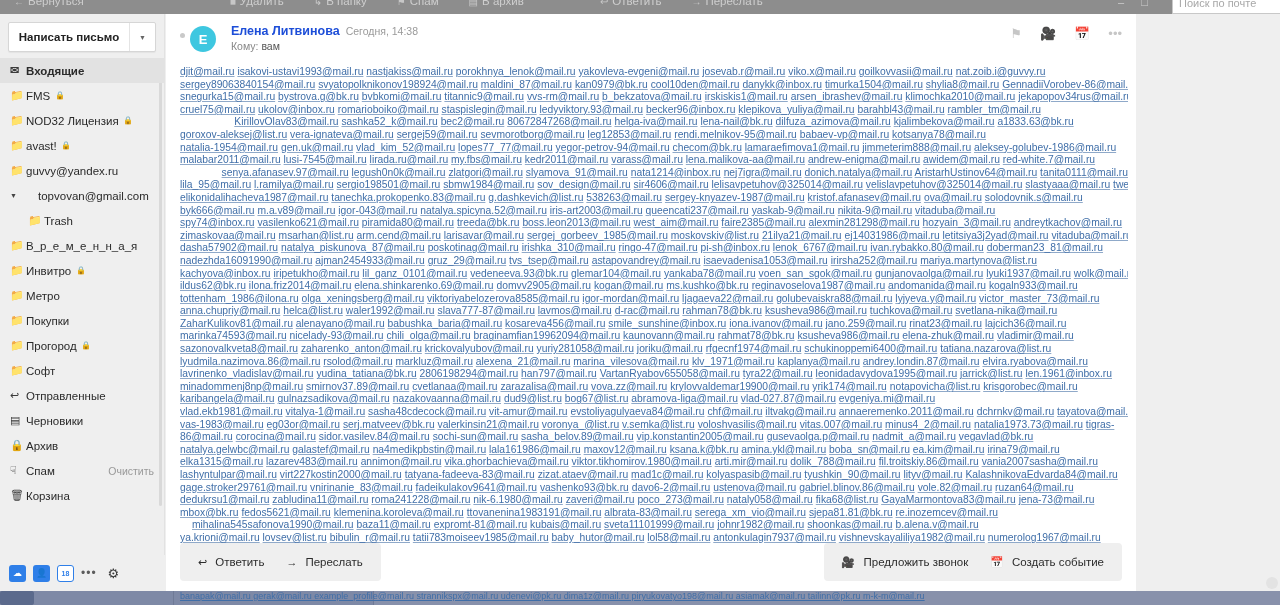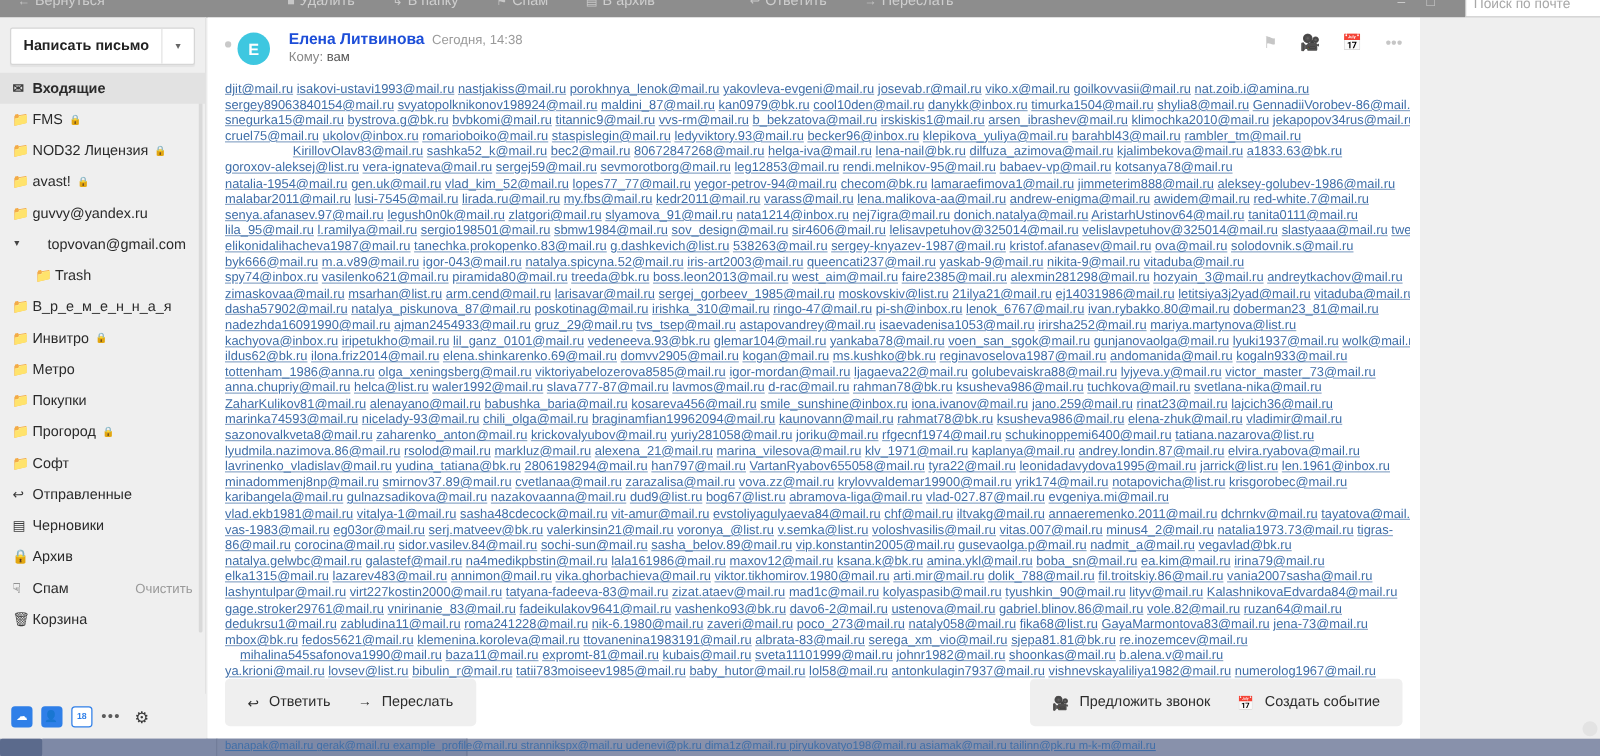--- a/index.html
+++ b/index.html
@@ -279,39 +279,39 @@
       </div>
       <div class="head-actions" id="head-actions">
           <span class="ha">⚑</span>
           <span class="ha">🎥</span>
           <span class="ha">📅</span>
           <span class="ha">•••</span>
         </div>
     </div>
 
     <div class="msg-body" id="msg-body">
-        <div style="white-space: nowrap; overflow: hidden;"><a href="#">djit@mail.ru</a> <a href="#">isakovi-ustavi1993@mail.ru</a> <a href="#">nastjakiss@mail.ru</a> <a href="#">porokhnya_lenok@mail.ru</a> <a href="#">yakovleva-evgeni@mail.ru</a> <a href="#">josevab.r@mail.ru</a> <a href="#">viko.x@mail.ru</a> <a href="#">goilkovvasii@mail.ru</a> <a href="#">nat.zoib.i@amina.ru</a> </div>
+        <div style="white-space: nowrap; overflow: hidden;"><a href="#">djit@mail.ru</a> <a href="#">isakovi-ustavi1993@mail.ru</a> <a href="#">nastjakiss@mail.ru</a> <a href="#">porokhnya_lenok@mail.ru</a> <a href="#">yakovleva-evgeni@mail.ru</a> <a href="#">josevab.r@mail.ru</a> <a href="#">viko.x@mail.ru</a> <a href="#">goilkovvasii@mail.ru</a> <a href="#">nat.zoib.i@guvvy.ru</a> </div>
         <div style="white-space: nowrap; overflow: hidden;"><a href="#">sergey89063840154@mail.ru</a> <a href="#">svyatopolknikonov198924@mail.ru</a> <a href="#">maldini_87@mail.ru</a> <a href="#">kan0979@bk.ru</a> <a href="#">cool10den@mail.ru</a> <a href="#">danykk@inbox.ru</a> <a href="#">timurka1504@mail.ru</a> <a href="#">shylia8@mail.ru</a> <a href="#">GennadiiVorobev-86@mail.ru</a> </div>
         <div style="white-space: nowrap; overflow: hidden;"><a href="#">snegurka15@mail.ru</a> <a href="#">bystrova.g@bk.ru</a> <a href="#">bvbkomi@mail.ru</a> <a href="#">titannic9@mail.ru</a> <a href="#">vvs-rm@mail.ru</a> <a href="#">b_bekzatova@mail.ru</a> <a href="#">irskiskis1@mail.ru</a> <a href="#">arsen_ibrashev@mail.ru</a> <a href="#">klimochka2010@mail.ru</a> <a href="#">jekapopov34rus@mail.ru</a> </div>
         <div style="white-space: nowrap; overflow: hidden;"><a href="#">cruel75@mail.ru</a> <a href="#">ukolov@inbox.ru</a> <a href="#">romarioboiko@mail.ru</a> <a href="#">staspislegin@mail.ru</a> <a href="#">ledyviktory.93@mail.ru</a> <a href="#">becker96@inbox.ru</a> <a href="#">klepikova_yuliya@mail.ru</a> <a href="#">barahbl43@mail.ru</a> <a href="#">rambler_tm@mail.ru</a> </div>
         <div style="white-space: nowrap; overflow: hidden; text-align: center;"><a href="#">KirillovOlav83@mail.ru</a> <a href="#">sashka52_k@mail.ru</a> <a href="#">bec2@mail.ru</a> <a href="#">80672847268@mail.ru</a> <a href="#">helga-iva@mail.ru</a> <a href="#">lena-nail@bk.ru</a> <a href="#">dilfuza_azimova@mail.ru</a> <a href="#">kjalimbekova@mail.ru</a> <a href="#">a1833.63@bk.ru</a> </div>
         <div style="white-space: nowrap; overflow: hidden;"><a href="#">goroxov-aleksej@list.ru</a> <a href="#">vera-ignateva@mail.ru</a> <a href="#">sergej59@mail.ru</a> <a href="#">sevmorotborg@mail.ru</a> <a href="#">leg12853@mail.ru</a> <a href="#">rendi.melnikov-95@mail.ru</a> <a href="#">babaev-vp@mail.ru</a> <a href="#">kotsanya78@mail.ru</a> </div>
         <div style="white-space: nowrap; overflow: hidden;"><a href="#">natalia-1954@mail.ru</a> <a href="#">gen.uk@mail.ru</a> <a href="#">vlad_kim_52@mail.ru</a> <a href="#">lopes77_77@mail.ru</a> <a href="#">yegor-petrov-94@mail.ru</a> <a href="#">checom@bk.ru</a> <a href="#">lamaraefimova1@mail.ru</a> <a href="#">jimmeterim888@mail.ru</a> <a href="#">aleksey-golubev-1986@mail.ru</a> </div>
         <div style="white-space: nowrap; overflow: hidden;"><a href="#">malabar2011@mail.ru</a> <a href="#">lusi-7545@mail.ru</a> <a href="#">lirada.ru@mail.ru</a> <a href="#">my.fbs@mail.ru</a> <a href="#">kedr2011@mail.ru</a> <a href="#">varass@mail.ru</a> <a href="#">lena.malikova-aa@mail.ru</a> <a href="#">andrew-enigma@mail.ru</a> <a href="#">awidem@mail.ru</a> <a href="#">red-white.7@mail.ru</a> </div>
-        <div style="white-space: nowrap; overflow: hidden;"><a href="#">senya.afanasev.97@mail.ru</a> <a href="#">legush0n0k@mail.ru</a> <a href="#">zlatgori@mail.ru</a> <a href="#">slyamova_91@mail.ru</a> <a href="#">nata1214@inbox.ru</a> <a href="#">nej7igra@mail.ru</a> <a href="#">donich.natalya@mail.ru</a> <a href="#">AristarhUstinov64@mail.ru</a> <a href="#">tanita0111@mail.ru</a> </div>
+        <div style="white-space: nowrap; overflow: hidden; text-align: right;"><a href="#">senya.afanasev.97@mail.ru</a> <a href="#">legush0n0k@mail.ru</a> <a href="#">zlatgori@mail.ru</a> <a href="#">slyamova_91@mail.ru</a> <a href="#">nata1214@inbox.ru</a> <a href="#">nej7igra@mail.ru</a> <a href="#">donich.natalya@mail.ru</a> <a href="#">AristarhUstinov64@mail.ru</a> <a href="#">tanita0111@mail.ru</a> </div>
         <div style="white-space: nowrap; overflow: hidden;"><a href="#">lila_95@mail.ru</a> <a href="#">l.ramilya@mail.ru</a> <a href="#">sergio198501@mail.ru</a> <a href="#">sbmw1984@mail.ru</a> <a href="#">sov_design@mail.ru</a> <a href="#">sir4606@mail.ru</a> <a href="#">lelisavpetuhov@325014@mail.ru</a> <a href="#">velislavpetuhov@325014@mail.ru</a> <a href="#">slastyaaa@mail.ru</a> <a href="#">twen.86@mail.ru</a> </div>
         <div style="white-space: nowrap; overflow: hidden;"><a href="#">elikonidalihacheva1987@mail.ru</a> <a href="#">tanechka.prokopenko.83@mail.ru</a> <a href="#">g.dashkevich@list.ru</a> <a href="#">538263@mail.ru</a> <a href="#">sergey-knyazev-1987@mail.ru</a> <a href="#">kristof.afanasev@mail.ru</a> <a href="#">ova@mail.ru</a> <a href="#">solodovnik.s@mail.ru</a> </div>
         <div style="white-space: nowrap; overflow: hidden;"><a href="#">byk666@mail.ru</a> <a href="#">m.a.v89@mail.ru</a> <a href="#">igor-043@mail.ru</a> <a href="#">natalya.spicyna.52@mail.ru</a> <a href="#">iris-art2003@mail.ru</a> <a href="#">queencati237@mail.ru</a> <a href="#">yaskab-9@mail.ru</a> <a href="#">nikita-9@mail.ru</a> <a href="#">vitaduba@mail.ru</a> </div>
         <div style="white-space: nowrap; overflow: hidden;"><a href="#">spy74@inbox.ru</a> <a href="#">vasilenko621@mail.ru</a> <a href="#">piramida80@mail.ru</a> <a href="#">treeda@bk.ru</a> <a href="#">boss.leon2013@mail.ru</a> <a href="#">west_aim@mail.ru</a> <a href="#">faire2385@mail.ru</a> <a href="#">alexmin281298@mail.ru</a> <a href="#">hozyain_3@mail.ru</a> <a href="#">andreytkachov@mail.ru</a> </div>
         <div style="white-space: nowrap; overflow: hidden;"><a href="#">zimaskovaa@mail.ru</a> <a href="#">msarhan@list.ru</a> <a href="#">arm.cend@mail.ru</a> <a href="#">larisavar@mail.ru</a> <a href="#">sergej_gorbeev_1985@mail.ru</a> <a href="#">moskovskiv@list.ru</a> <a href="#">21ilya21@mail.ru</a> <a href="#">ej14031986@mail.ru</a> <a href="#">letitsiya3j2yad@mail.ru</a> <a href="#">vitaduba@mail.ru</a> </div>
         <div style="white-space: nowrap; overflow: hidden;"><a href="#">dasha57902@mail.ru</a> <a href="#">natalya_piskunova_87@mail.ru</a> <a href="#">poskotinag@mail.ru</a> <a href="#">irishka_310@mail.ru</a> <a href="#">ringo-47@mail.ru</a> <a href="#">pi-sh@inbox.ru</a> <a href="#">lenok_6767@mail.ru</a> <a href="#">ivan.rybakko.80@mail.ru</a> <a href="#">doberman23_81@mail.ru</a> </div>
         <div style="white-space: nowrap; overflow: hidden;"><a href="#">nadezhda16091990@mail.ru</a> <a href="#">ajman2454933@mail.ru</a> <a href="#">gruz_29@mail.ru</a> <a href="#">tvs_tsep@mail.ru</a> <a href="#">astapovandrey@mail.ru</a> <a href="#">isaevadenisa1053@mail.ru</a> <a href="#">irirsha252@mail.ru</a> <a href="#">mariya.martynova@list.ru</a> </div>
         <div style="white-space: nowrap; overflow: hidden;"><a href="#">kachyova@inbox.ru</a> <a href="#">iripetukho@mail.ru</a> <a href="#">lil_ganz_0101@mail.ru</a> <a href="#">vedeneeva.93@bk.ru</a> <a href="#">glemar104@mail.ru</a> <a href="#">yankaba78@mail.ru</a> <a href="#">voen_san_sgok@mail.ru</a> <a href="#">gunjanovaolga@mail.ru</a> <a href="#">lyuki1937@mail.ru</a> <a href="#">wolk@mail.ru</a> </div>
         <div style="white-space: nowrap; overflow: hidden;"><a href="#">ildus62@bk.ru</a> <a href="#">ilona.friz2014@mail.ru</a> <a href="#">elena.shinkarenko.69@mail.ru</a> <a href="#">domvv2905@mail.ru</a> <a href="#">kogan@mail.ru</a> <a href="#">ms.kushko@bk.ru</a> <a href="#">reginavoselova1987@mail.ru</a> <a href="#">andomanida@mail.ru</a> <a href="#">kogaln933@mail.ru</a> </div>
-        <div style="white-space: nowrap; overflow: hidden;"><a href="#">tottenham_1986@anna.ru</a> <a href="#">olga_xeningsberg@mail.ru</a> <a href="#">viktoriyabelozerova8585@mail.ru</a> <a href="#">igor-mordan@mail.ru</a> <a href="#">ljagaeva22@mail.ru</a> <a href="#">golubevaiskra88@mail.ru</a> <a href="#">lyjyeva.y@mail.ru</a> <a href="#">victor_master_73@mail.ru</a> </div>
+        <div style="white-space: nowrap; overflow: hidden;"><a href="#">tottenham_1986@ilona.ru</a> <a href="#">olga_xeningsberg@mail.ru</a> <a href="#">viktoriyabelozerova8585@mail.ru</a> <a href="#">igor-mordan@mail.ru</a> <a href="#">ljagaeva22@mail.ru</a> <a href="#">golubevaiskra88@mail.ru</a> <a href="#">lyjyeva.y@mail.ru</a> <a href="#">victor_master_73@mail.ru</a> </div>
         <div style="white-space: nowrap; overflow: hidden;"><a href="#">anna.chupriy@mail.ru</a> <a href="#">helca@list.ru</a> <a href="#">waler1992@mail.ru</a> <a href="#">slava777-87@mail.ru</a> <a href="#">lavmos@mail.ru</a> <a href="#">d-rac@mail.ru</a> <a href="#">rahman78@bk.ru</a> <a href="#">ksusheva986@mail.ru</a> <a href="#">tuchkova@mail.ru</a> <a href="#">svetlana-nika@mail.ru</a> </div>
         <div style="white-space: nowrap; overflow: hidden;"><a href="#">ZaharKulikov81@mail.ru</a> <a href="#">alenayano@mail.ru</a> <a href="#">babushka_baria@mail.ru</a> <a href="#">kosareva456@mail.ru</a> <a href="#">smile_sunshine@inbox.ru</a> <a href="#">iona.ivanov@mail.ru</a> <a href="#">jano.259@mail.ru</a> <a href="#">rinat23@mail.ru</a> <a href="#">lajcich36@mail.ru</a> </div>
         <div style="white-space: nowrap; overflow: hidden;"><a href="#">marinka74593@mail.ru</a> <a href="#">nicelady-93@mail.ru</a> <a href="#">chili_olga@mail.ru</a> <a href="#">braginamfian19962094@mail.ru</a> <a href="#">kaunovann@mail.ru</a> <a href="#">rahmat78@bk.ru</a> <a href="#">ksusheva986@mail.ru</a> <a href="#">elena-zhuk@mail.ru</a> <a href="#">vladimir@mail.ru</a> </div>
         <div style="white-space: nowrap; overflow: hidden;"><a href="#">sazonovalkveta8@mail.ru</a> <a href="#">zaharenko_anton@mail.ru</a> <a href="#">krickovalyubov@mail.ru</a> <a href="#">yuriy281058@mail.ru</a> <a href="#">joriku@mail.ru</a> <a href="#">rfgecnf1974@mail.ru</a> <a href="#">schukinoppemi6400@mail.ru</a> <a href="#">tatiana.nazarova@list.ru</a> </div>
         <div style="white-space: nowrap; overflow: hidden;"><a href="#">lyudmila.nazimova.86@mail.ru</a> <a href="#">rsolod@mail.ru</a> <a href="#">markluz@mail.ru</a> <a href="#">alexena_21@mail.ru</a> <a href="#">marina_vilesova@mail.ru</a> <a href="#">klv_1971@mail.ru</a> <a href="#">kaplanya@mail.ru</a> <a href="#">andrey.londin.87@mail.ru</a> <a href="#">elvira.ryabova@mail.ru</a> </div>
         <div style="white-space: nowrap; overflow: hidden;"><a href="#">lavrinenko_vladislav@mail.ru</a> <a href="#">yudina_tatiana@bk.ru</a> <a href="#">2806198294@mail.ru</a> <a href="#">han797@mail.ru</a> <a href="#">VartanRyabov655058@mail.ru</a> <a href="#">tyra22@mail.ru</a> <a href="#">leonidadavydova1995@mail.ru</a> <a href="#">jarrick@list.ru</a> <a href="#">len.1961@inbox.ru</a> </div>
         <div style="white-space: nowrap; overflow: hidden;"><a href="#">minadommenj8np@mail.ru</a> <a href="#">smirnov37.89@mail.ru</a> <a href="#">cvetlanaa@mail.ru</a> <a href="#">zarazalisa@mail.ru</a> <a href="#">vova.zz@mail.ru</a> <a href="#">krylovvaldemar19900@mail.ru</a> <a href="#">yrik174@mail.ru</a> <a href="#">notapovicha@list.ru</a> <a href="#">krisgorobec@mail.ru</a> </div>
         <div style="white-space: nowrap; overflow: hidden;"><a href="#">karibangela@mail.ru</a> <a href="#">gulnazsadikova@mail.ru</a> <a href="#">nazakovaanna@mail.ru</a> <a href="#">dud9@list.ru</a> <a href="#">bog67@list.ru</a> <a href="#">abramova-liga@mail.ru</a> <a href="#">vlad-027.87@mail.ru</a> <a href="#">evgeniya.mi@mail.ru</a> </div>
         <div style="white-space: nowrap; overflow: hidden;"><a href="#">vlad.ekb1981@mail.ru</a> <a href="#">vitalya-1@mail.ru</a> <a href="#">sasha48cdecock@mail.ru</a> <a href="#">vit-amur@mail.ru</a> <a href="#">evstoliyagulyaeva84@mail.ru</a> <a href="#">chf@mail.ru</a> <a href="#">iltvakg@mail.ru</a> <a href="#">annaeremenko.2011@mail.ru</a> <a href="#">dchrnkv@mail.ru</a> <a href="#">tayatova@mail.ru</a> </div>
         <div style="white-space: nowrap; overflow: hidden;"><a href="#">vas-1983@mail.ru</a> <a href="#">eg03or@mail.ru</a> <a href="#">serj.matveev@bk.ru</a> <a href="#">valerkinsin21@mail.ru</a> <a href="#">voronya_@list.ru</a> <a href="#">v.semka@list.ru</a> <a href="#">voloshvasilis@mail.ru</a> <a href="#">vitas.007@mail.ru</a> <a href="#">minus4_2@mail.ru</a> <a href="#">natalia1973.73@mail.ru</a> <a href="#">tigras-</a> </div>

